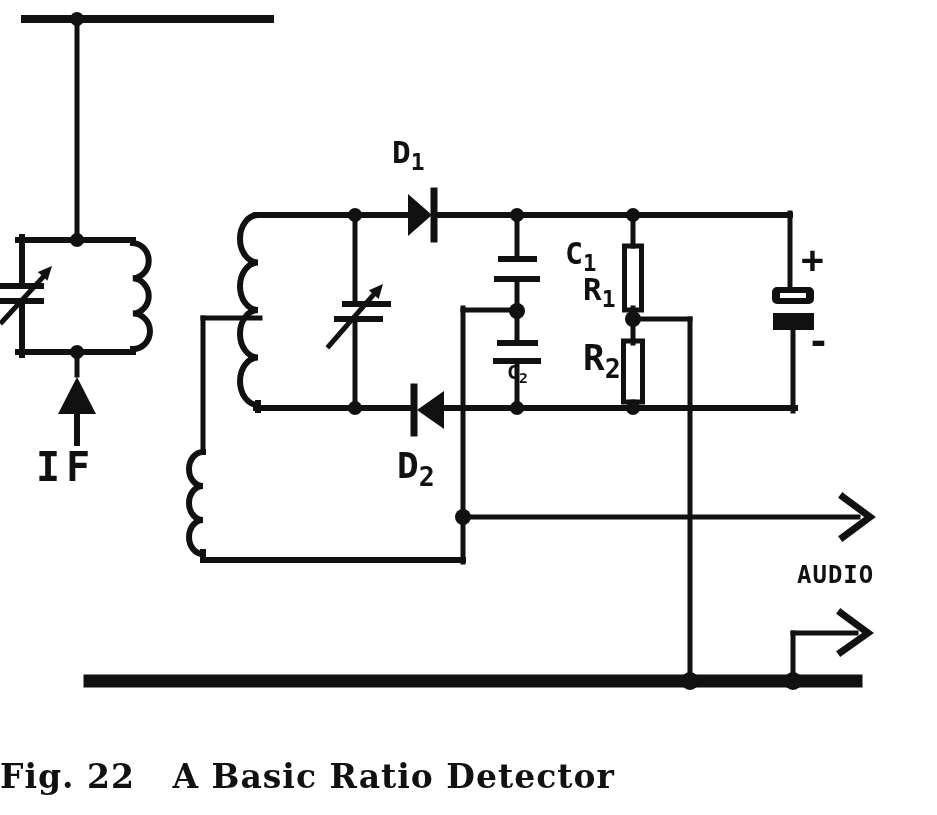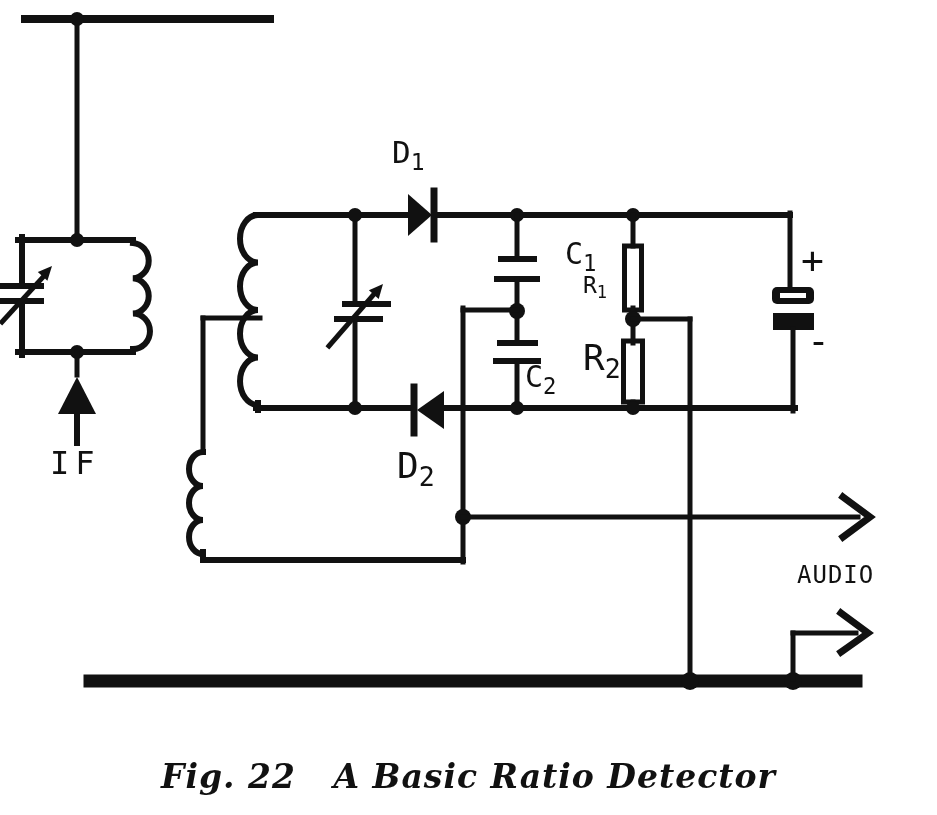--- a/index.html
+++ b/index.html
@@ -15,38 +15,38 @@
   .w6  { stroke:var(--ink); stroke-width:6;  fill:none; stroke-linecap:square; }
   .w7  { stroke:var(--ink); stroke-width:7;  fill:none; stroke-linecap:square; }
   .w8  { stroke:var(--ink); stroke-width:8;  fill:none; stroke-linecap:square; }
   .w13 { stroke:var(--ink); stroke-width:13; fill:none; stroke-linecap:square; }
   .solid { fill:var(--ink); stroke:none; }
   .slit  { fill:var(--paper); stroke:none; }
   .box   { stroke:var(--ink); stroke-width:5; fill:none; }
   .head  { stroke:var(--ink); stroke-width:7; fill:none; stroke-linecap:square; stroke-linejoin:miter; }
   
   .lbl {
-    position:absolute; color:var(--ink); font-weight:normal;
+    position:absolute; color:var(--ink); font-weight:bold;
     font-family:"DejaVu Sans Mono", monospace; line-height:1; white-space:pre;
   }
   .lbl .sub { font-size:0.74em; vertical-align:-0.30em; }
   #lbl-d1   { left:392px; top:137px; font-size:31px; }
   #lbl-c1   { left:530px; top:239px; font-size:30px;margin-left:35px; }
-  #lbl-r1   { left:583px; top:274px; font-size:23px; }
+  #lbl-r1   { left:583px; top:274px; font-size:31px; }
   #lbl-r2   { left:583px; top:340px; font-size:36px; }
-  #lbl-c2   { left:525px; top:362px; font-size:30px; }
+  #lbl-c2   { left:507px; top:362px; font-size:20px; }
   #lbl-d2   { left:397px; top:448px; font-size:36px; }
-  #lbl-if   { left:50px;  top:447px; font-size:32px; letter-spacing:6px; }
+  #lbl-if   { left:36px;  top:447px; font-size:40px; letter-spacing:6px; }
   #lbl-plus { left:801px; top:241px; font-size:38px; }
   #lbl-minus{ left:807px; top:322px; font-size:38px; }
   #lbl-audio{ left:797px; top:563px; font-size:24px; letter-spacing:1px; }
   .caption {
     position:absolute; left:0; top:757px; width:100%;
-    text-align:center; color:var(--ink);
-    font-family:"DejaVu Serif", serif; font-style:italic; font-weight:bold;
+    text-align:left; color:var(--ink);
+    font-family:"DejaVu Serif", serif; font-weight:bold;
     font-size:33px; letter-spacing:1px; white-space:pre;
   }
 </style>
 </head>
 <body>
 
 <div class="stage">
 
   <svg class="schematic" width="937" height="815" viewBox="0 0 937 815">
 

